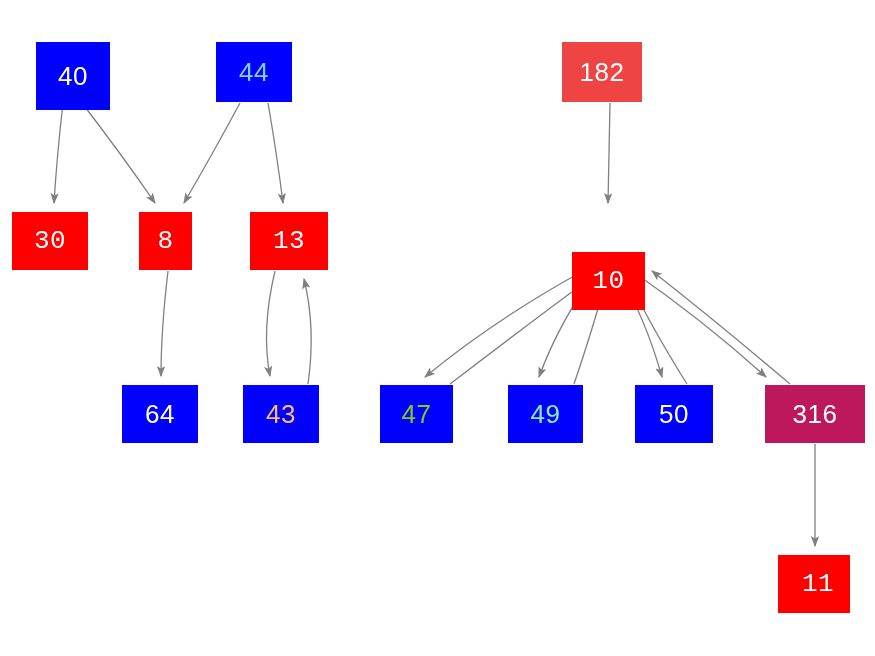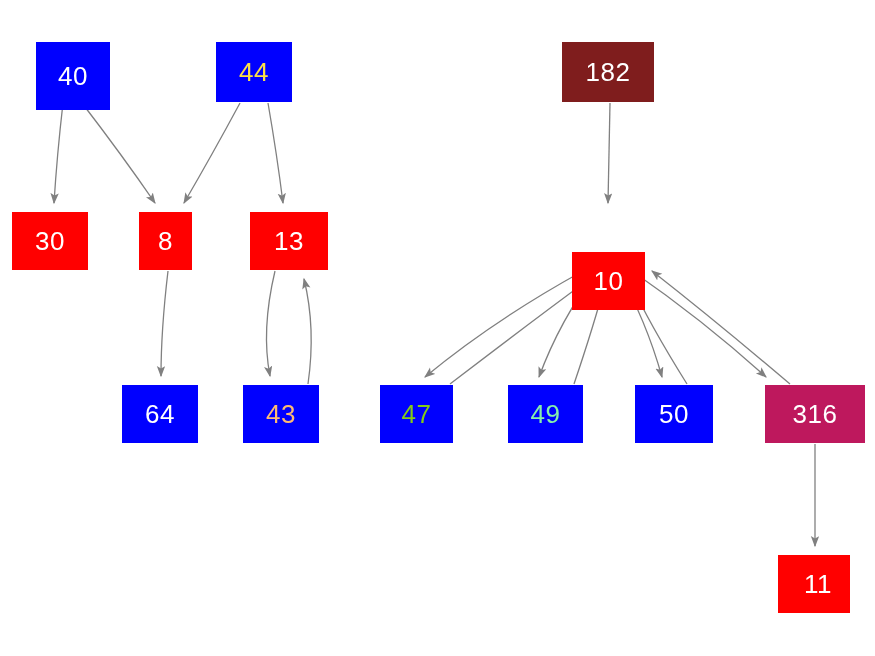--- a/index.html
+++ b/index.html
@@ -32,21 +32,21 @@
     align-items: center;
     justify-content: center;
     color: #ffffff;
     font-size: 26px;
     font-family: "Liberation Sans", sans-serif;
     line-height: 1;
     letter-spacing: 0.5px;
     user-select: none;
   }
   .node.blue { background: #0000ff; }
-  .node.red  { background: #ff0000; }
+  .node.red  { background: #ff0000; font-family: Liberation Mono, monospace; }
 </style>
 </head>
 <body>
 
 <div id="canvas">
 
   <svg id="edge-layer" viewBox="0 0 875 656" xmlns="http://www.w3.org/2000/svg">
     <defs>
       <marker id="arrowhead" markerWidth="9" markerHeight="9" refX="7.6" refY="3.2" orient="auto" markerUnits="strokeWidth">
         <path d="M 0,0 L 8.5,3.2 L 0,6.4 L 1.9,3.2 z" fill="#808080"></path>
@@ -70,24 +70,24 @@
         <path d="M 632,271 Q 703,320 766,377" fill="none" stroke="#808080" stroke-width="1.3" marker-end="url(#arrowhead)"></path>
         <path d="M 790,384 Q 717,322 652,271" fill="none" stroke="#808080" stroke-width="1.3" marker-end="url(#arrowhead)"></path>
         <path d="M 815,444 Q 815,500 815,546" fill="none" stroke="#808080" stroke-width="1.3" marker-end="url(#arrowhead)"></path>
       </g>
   </svg>
 
   <div id="node-group">
       <div class="node blue" style="left: 36px; top: 42px; width: 74px; height: 68px; background: rgb(0, 0, 255); color: rgb(255, 255, 255);">
         <span>40</span>
       </div>
-      <div class="node blue" style="left: 216px; top: 42px; width: 76px; height: 60px; background: rgb(0, 0, 255); color: #fde047;">
+      <div class="node blue" style="left: 216px; top: 42px; width: 76px; height: 60px; background: rgb(0, 0, 255); color: #7dd3fc;">
         <span>44</span>
       </div>
-      <div class="node blue" style="left: 562px; top: 42px; width: 92px; height: 60px; background: #7f1d1d; color: rgb(255, 255, 255);">
+      <div class="node blue" style="left: 562px; top: 42px; width: 80px; height: 60px; background: #ef4444; color: rgb(255, 255, 255);">
         <span>182</span>
       </div>
       <div class="node red" style="left: 12px; top: 212px; width: 76px; height: 58px; background: rgb(255, 0, 0); color: rgb(255, 255, 255);">
         <span>30</span>
       </div>
       <div class="node red" style="left: 139px; top: 212px; width: 53px; height: 58px; background: rgb(255, 0, 0); color: rgb(255, 255, 255);">
         <span>8</span>
       </div>
       <div class="node red" style="left: 250px; top: 212px; width: 78px; height: 58px; background: rgb(255, 0, 0); color: rgb(255, 255, 255);">
         <span>13</span>

